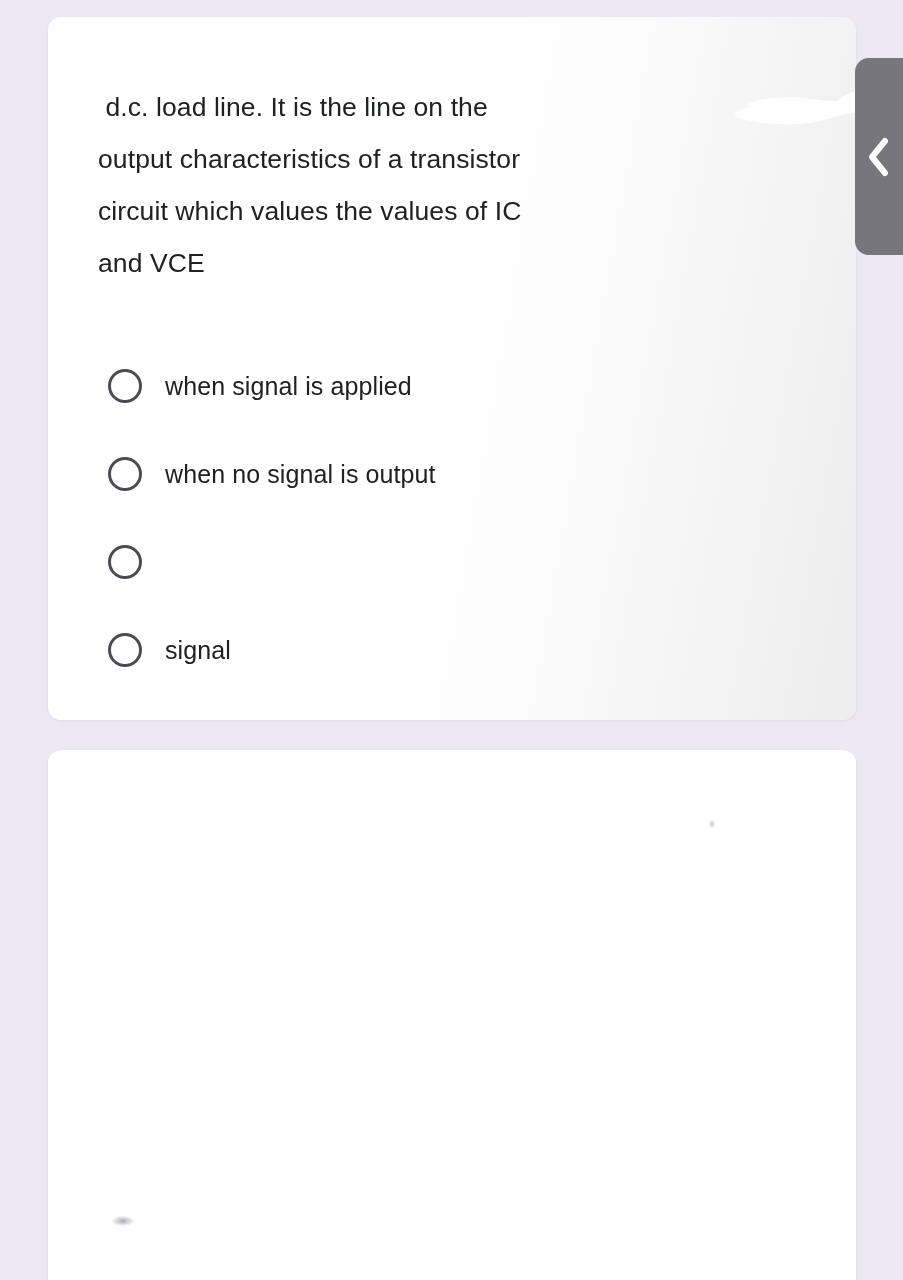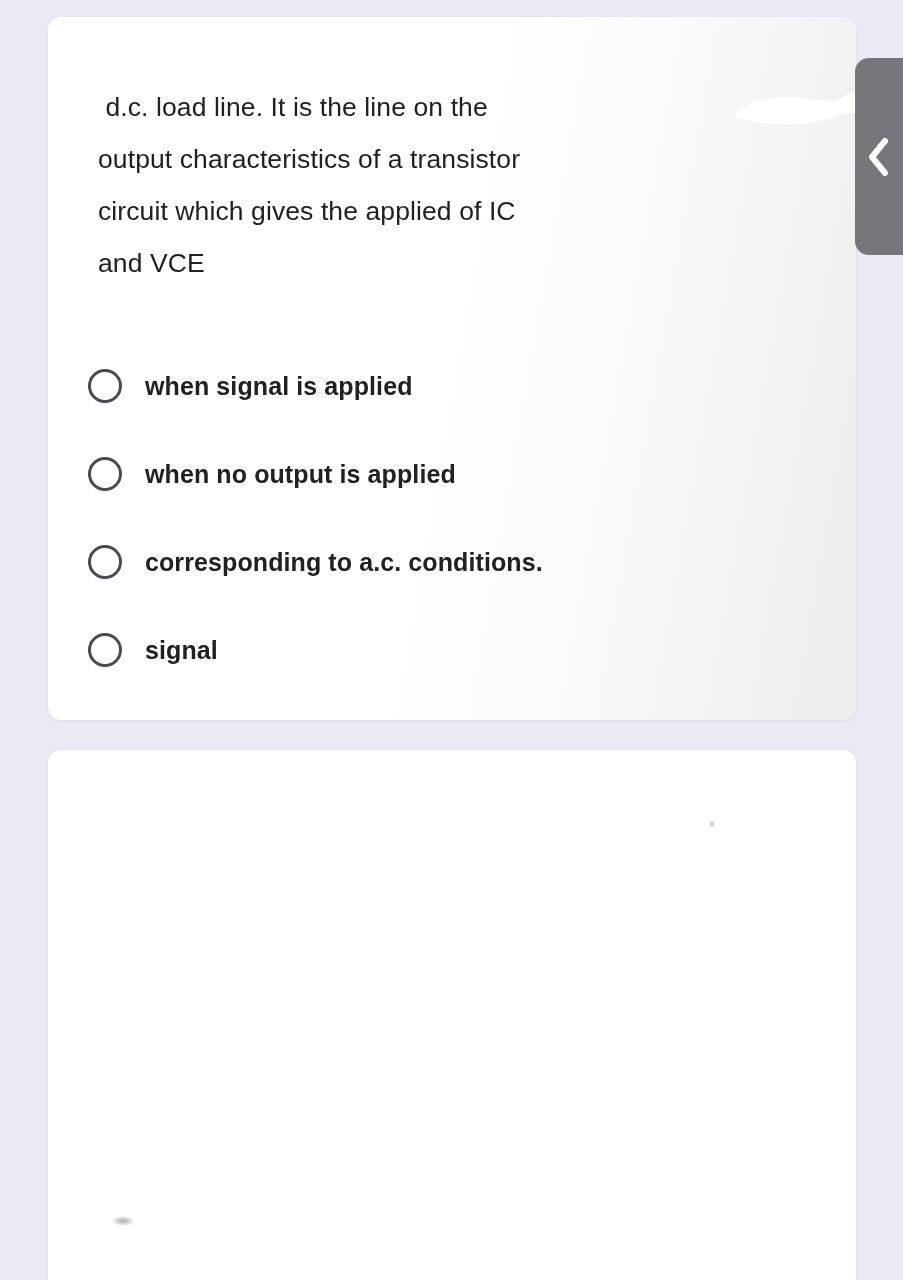--- a/index.html
+++ b/index.html
@@ -88,21 +88,21 @@
     top: 1216px;
     width: 22px;
     height: 10px;
     background: radial-gradient(ellipse at center,
                 rgba(70,70,95,0.45) 0%, rgba(70,70,95,0.12) 55%,
                 rgba(255,255,255,0) 78%);
     border-radius: 50%;
   }
 
   
-  .options { position: absolute; left: 40px; font-weight: bold; }
+  .options { position: absolute; left: 60px; }
   #opts-1 { top: 325px; }
 
   .option-row {
     display: flex;
     align-items: center;
     height: 88px;
   }
   .radio {
     width: 28px;
     height: 28px;
@@ -139,21 +139,21 @@
 </style>
 </head>
 <body>
 
 <div class="page">
 
   <div class="card" id="card-1">
 
     <div class="question" id="q1-text"> d.c. load line. It is the line on the
 output characteristics of a transistor
-circuit which gives the applied of IC
+circuit which values the values of IC
 and VCE</div>
 
     <div class="brush-mark">
       <svg width="150" height="44" viewBox="0 0 150 44">
         <path d="M4,30 C16,22 34,20 52,22 C66,23 78,26 92,24
                  C104,22 112,12 124,8 C134,5 142,7 146,13
                  C149,18 146,24 140,27 C132,31 120,29 110,32
                  C96,36 84,40 70,41 C52,42 34,41 20,38
                  C10,36 2,34 4,30 Z" fill="#ffffff"></path>
         <path d="M18,20 C36,14 60,13 80,16 C96,18 110,20 124,16
@@ -165,26 +165,25 @@
 
     <div class="options" id="opts-1">
 
       <div class="option-row">
         <span class="radio"></span>
         <span class="option-label">when signal is applied</span>
       </div>
 
       <div class="option-row">
         <span class="radio"></span>
-        <span class="option-label">when no output is applied</span>
-      </div>
-
-      <div class="option-row">
-        <span class="radio"></span>
-        <span class="option-label">corresponding to a.c. conditions.</span>
+        <span class="option-label">when no signal is output</span>
+      </div>
+
+      <div class="option-row">
+        <span class="radio"></span>
       </div>
 
       <div class="option-row">
         <span class="radio"></span>
         <span class="option-label">signal</span>
       </div>
 
     </div>
   </div>
 

